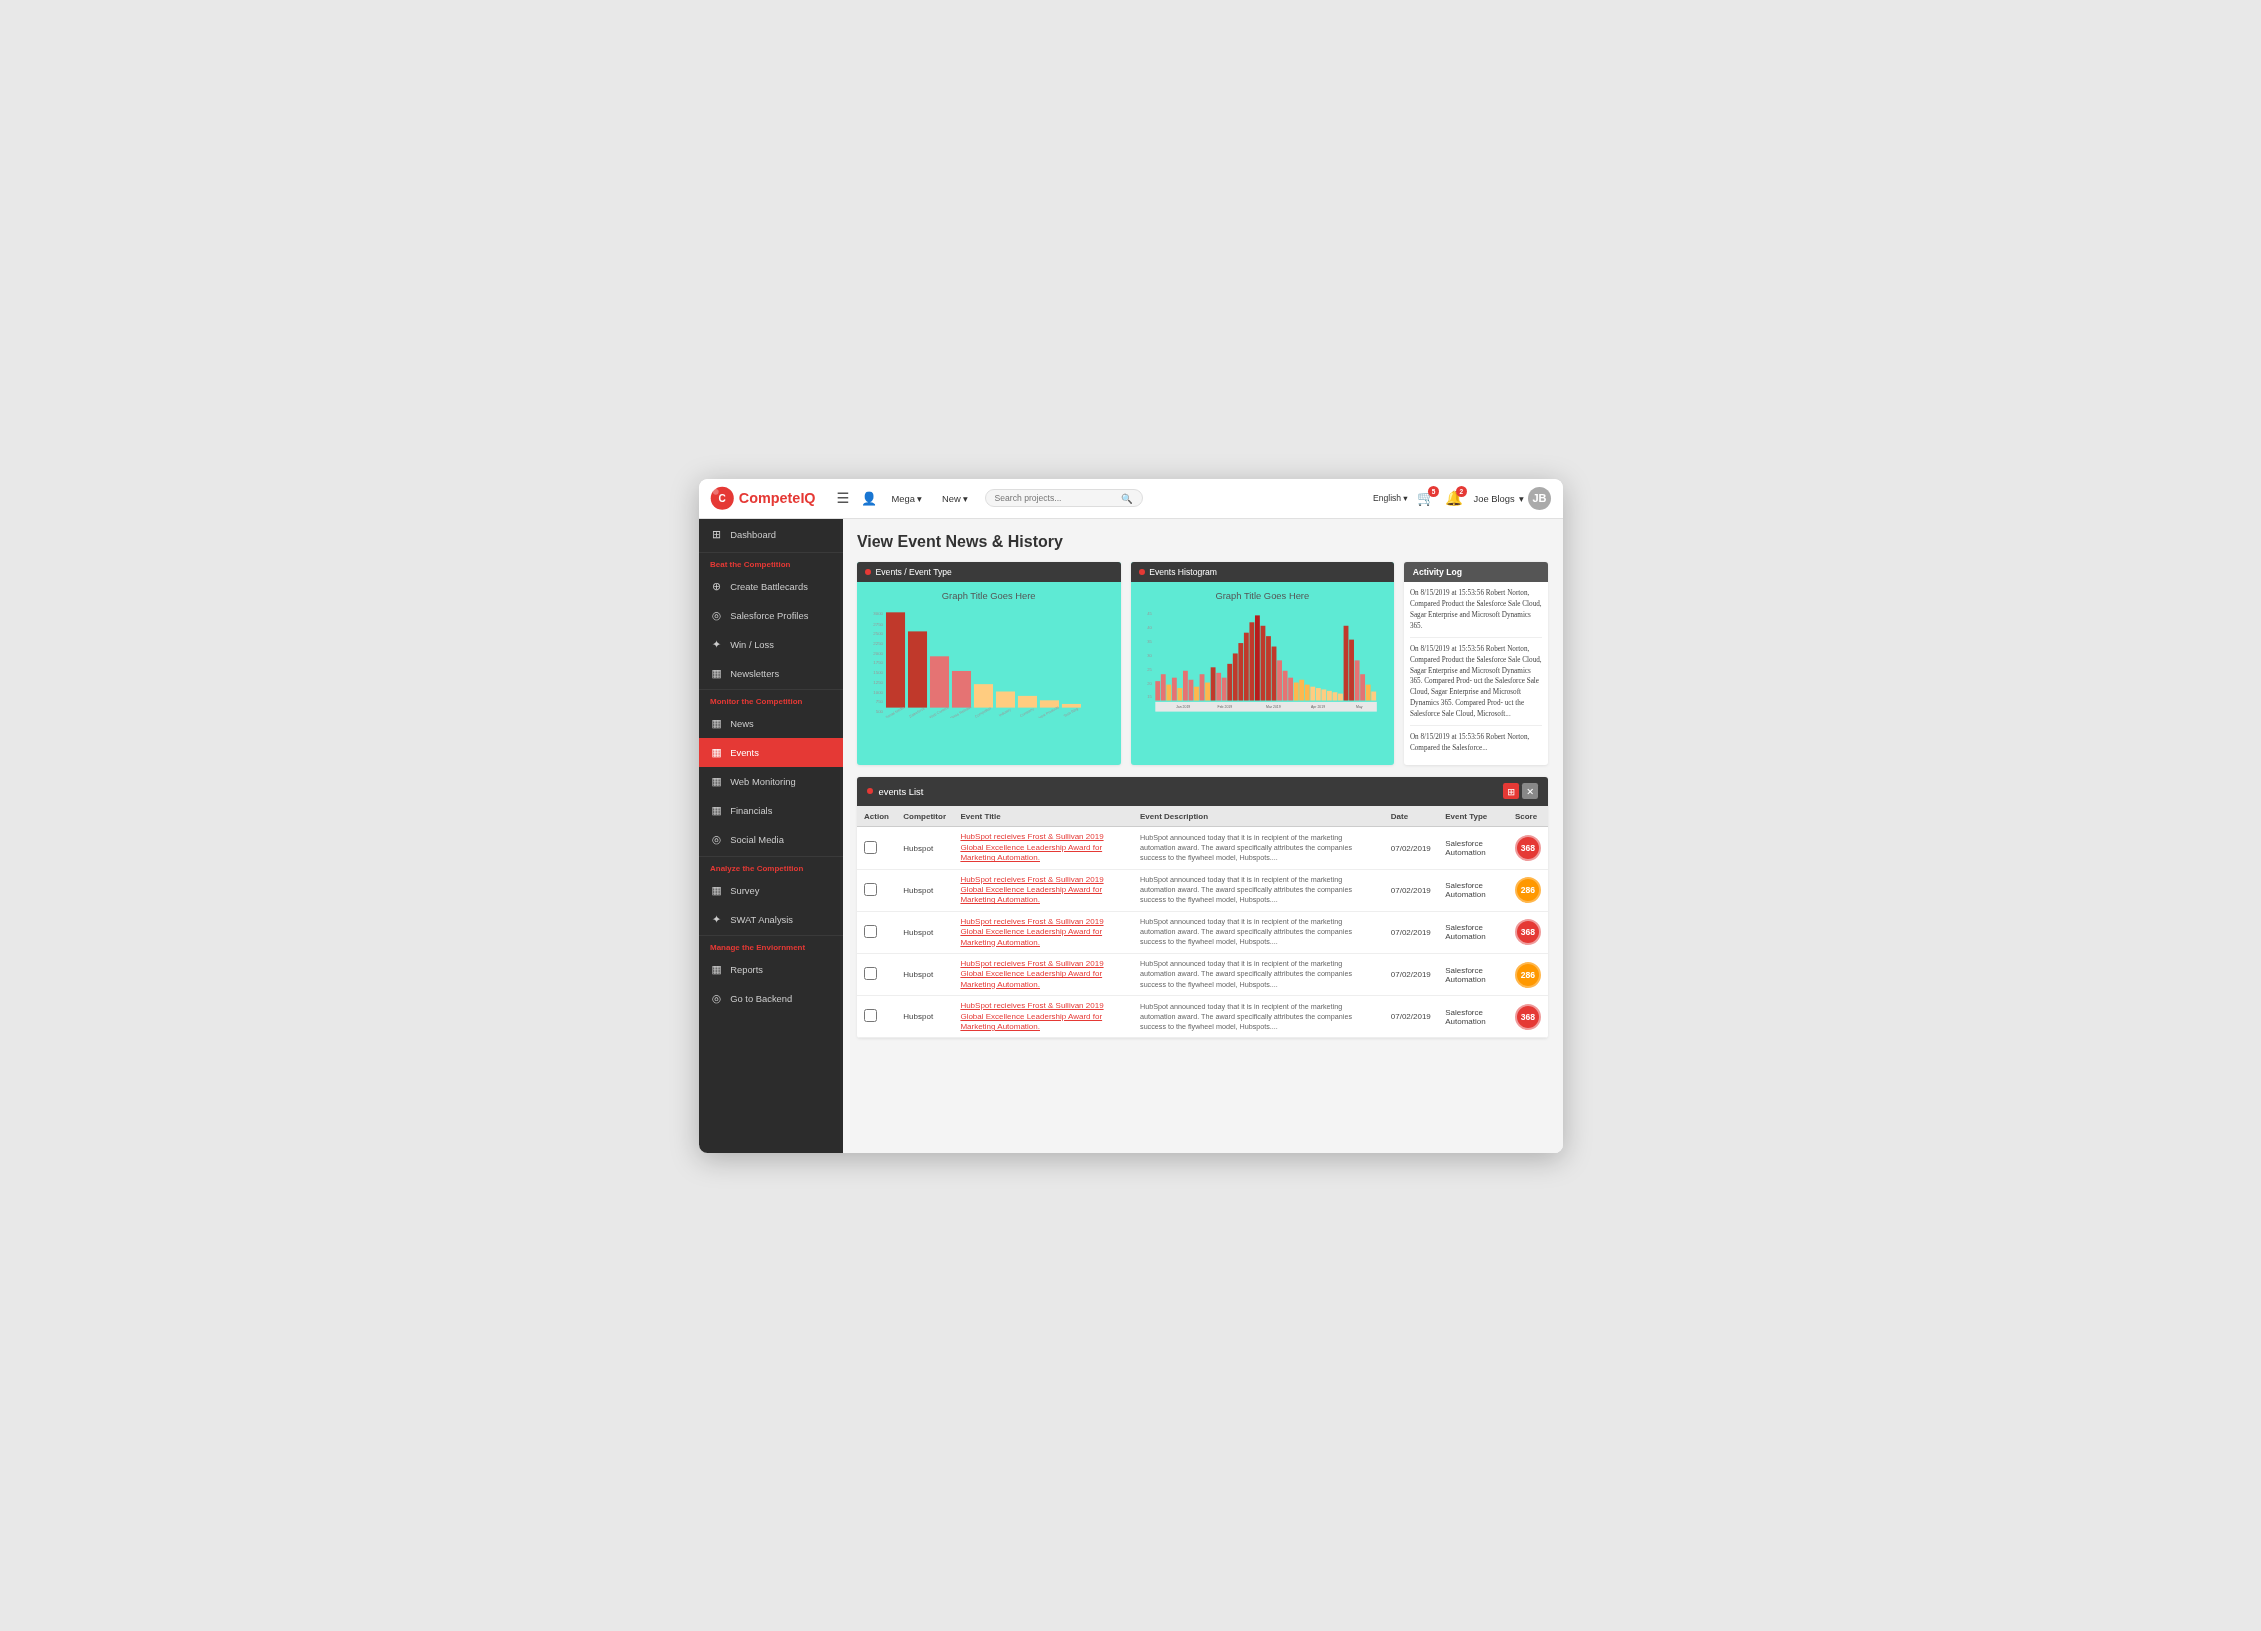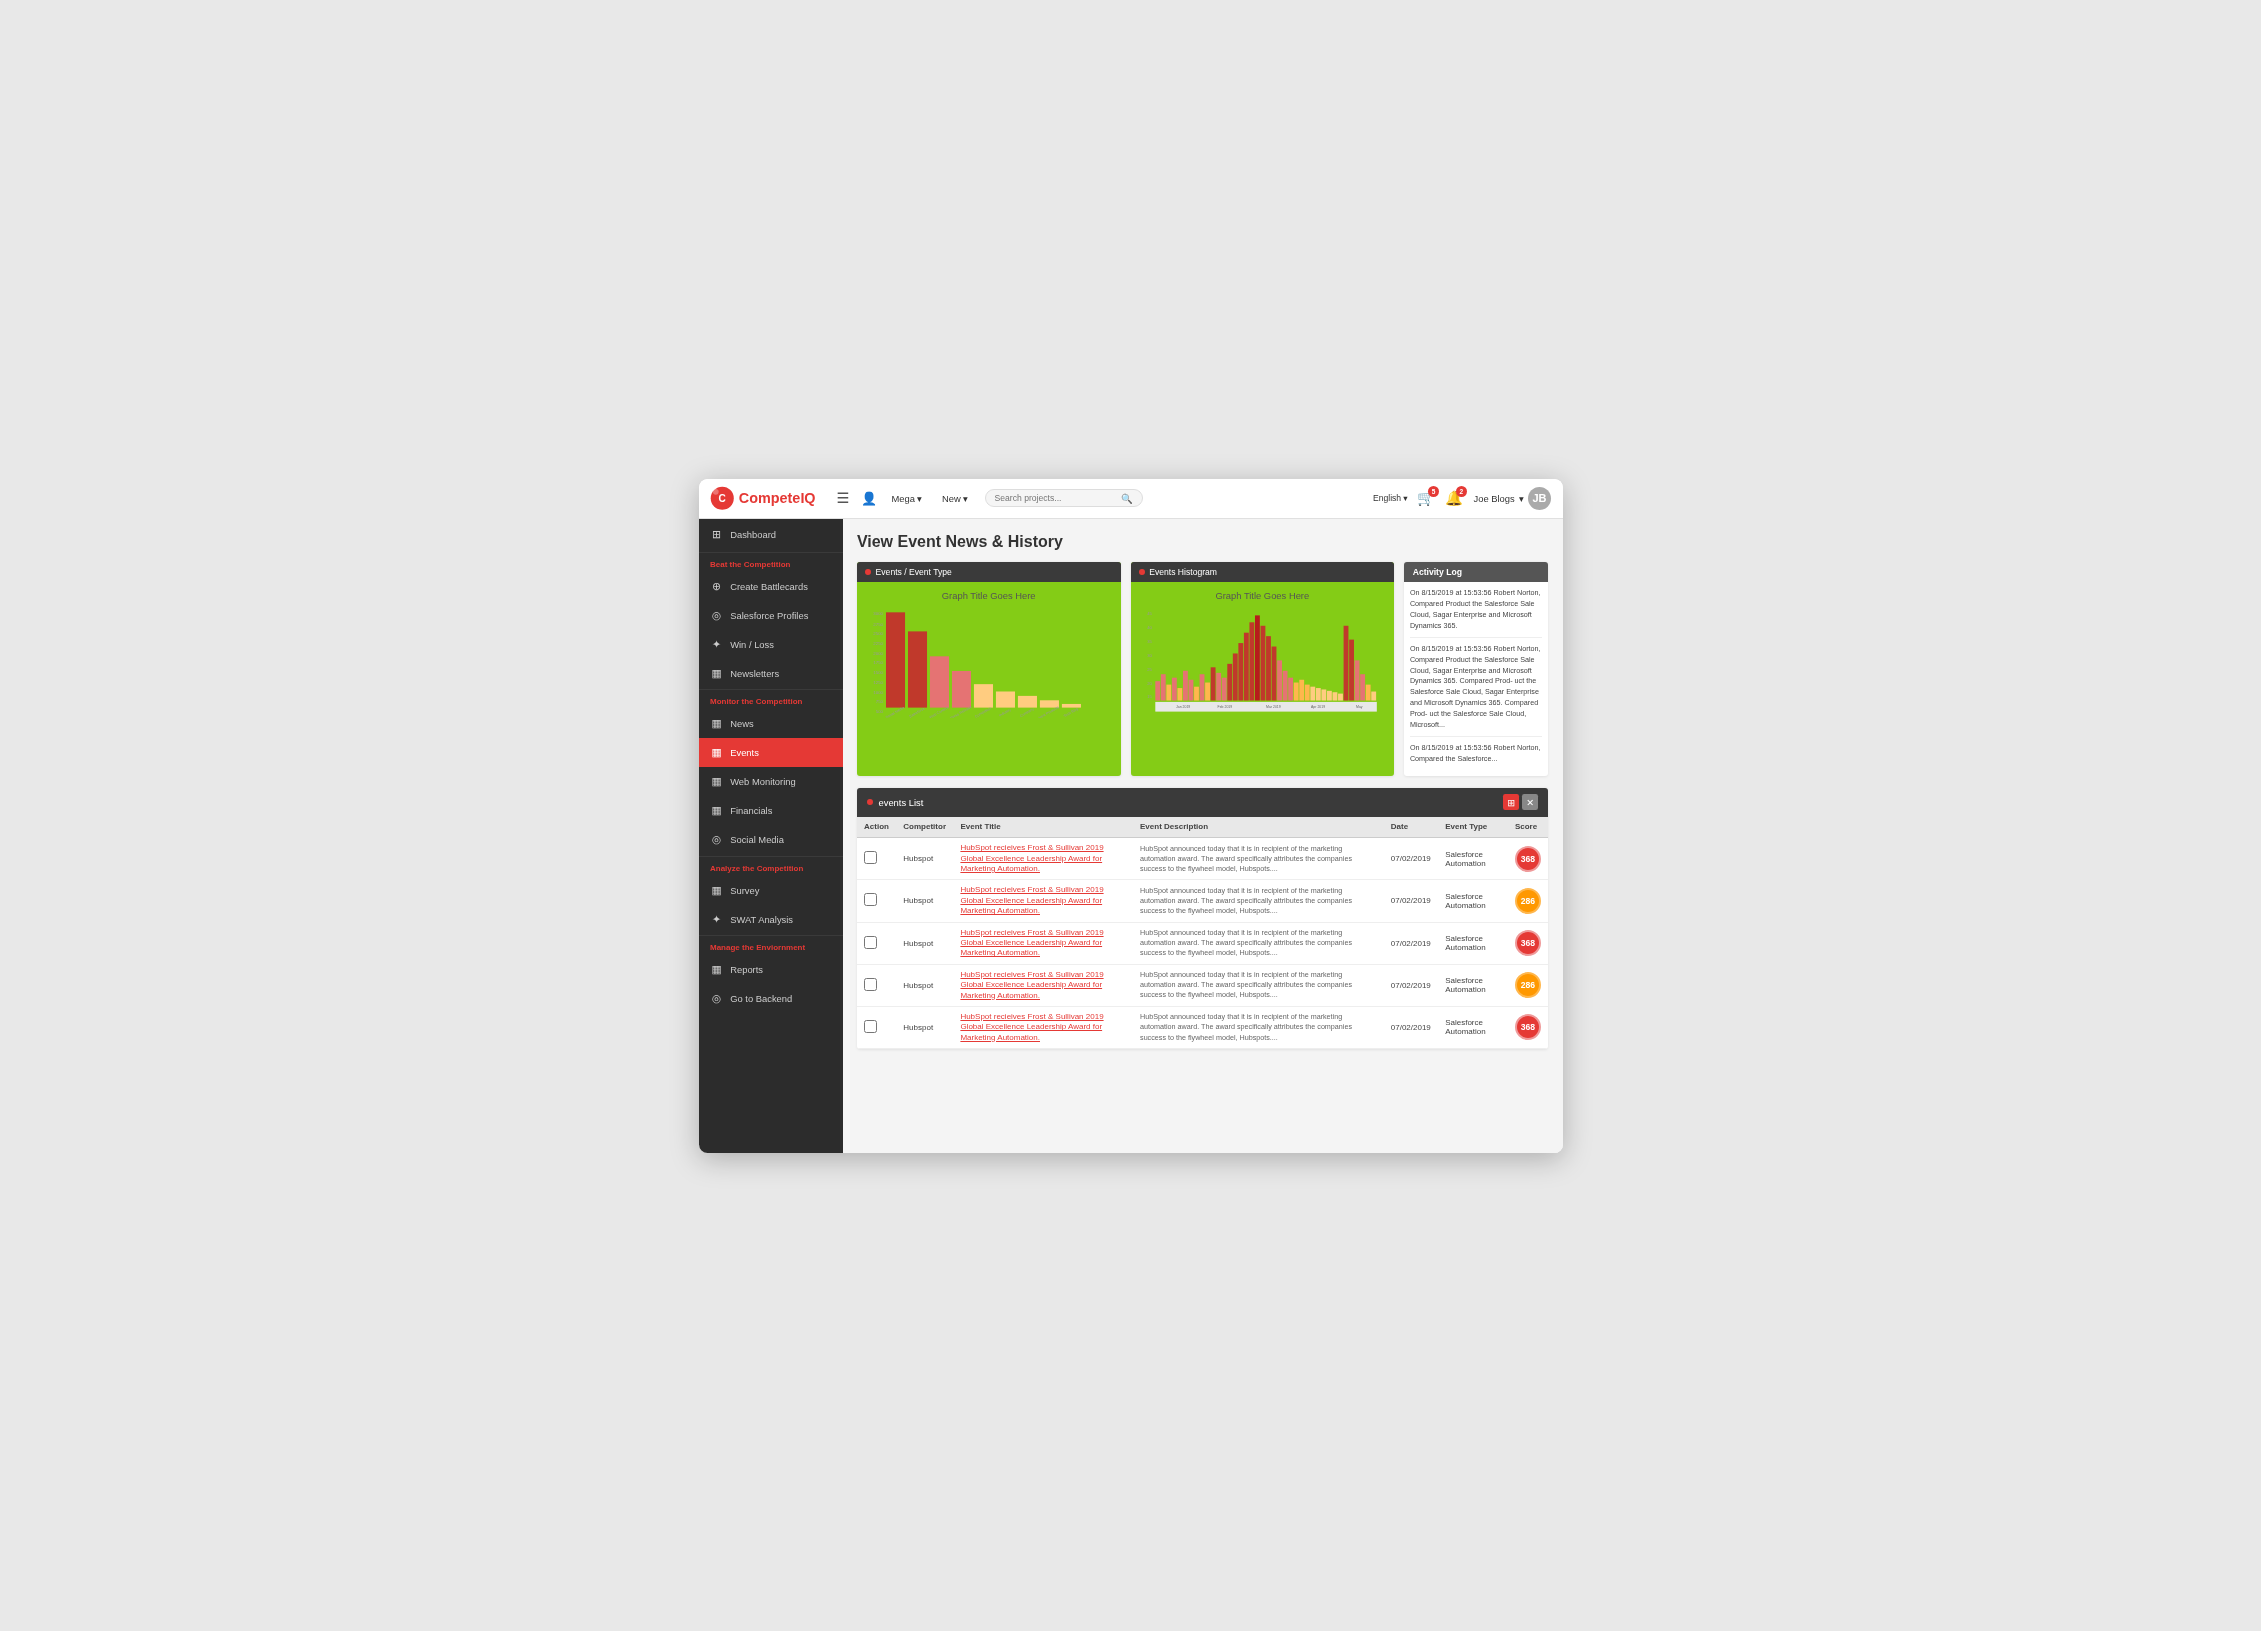--- a/index.html
+++ b/index.html
@@ -42,37 +42,37 @@
 
     
     .main { flex: 1; overflow-y: auto; background: #f4f4f4; padding: 14.4px; }
     .main::-webkit-scrollbar { width: 4.3px; }
     .main::-webkit-scrollbar-thumb { background: #bbb; border-radius: 2.2px; }
 
     .page-title { font-size: 16px; font-weight: 600; color: #333; margin-bottom: 11.5px; }
 
     
     .charts-row { display: flex; gap: 10px; margin-bottom: 11.5px; }
-    .chart-card { background: #84cc16; border-radius: 2.9px; overflow: hidden; flex: 1; box-shadow: 0 0.7px 2.9px rgba(0,0,0,0.08); }
+    .chart-card { background: #5eead4; border-radius: 2.9px; overflow: hidden; flex: 1; box-shadow: 0 0.7px 2.9px rgba(0,0,0,0.08); }
     .chart-header { background: #3a3a3a; color: #fff; font-size: 8.6px; padding: 5px 8.6px; display: flex; align-items: center; gap: 4.3px; }
     .chart-header .dot { width: 5.8px; height: 5.8px; background: #e53935; border-radius: 50%; display: inline-block; }
     .chart-body { padding: 7.2px; height: 144px; position: relative; }
     .chart-title { text-align: center; font-size: 9.4px; color: #555; margin-bottom: 4.3px; }
 
     
     .side-panel { width: 144px; min-width: 144px; display: flex; flex-direction: column; gap: 7.2px; }
     .wdyk-card { background: #fff; border-radius: 2.9px; overflow: hidden; box-shadow: 0 0.7px 2.9px rgba(0,0,0,0.08); }
     .wdyk-header { background: #3a3a3a; color: #fff; font-size: 8.6px; padding: 5px 8.6px; font-weight: 600; }
     .wdyk-body { padding: 7.2px; }
     .wdyk-question { font-size: 7.2px; color: #e53935; margin-bottom: 4.3px; line-height: 1.4; }
     .wdyk-input { width: 100%; border: 0.7px solid #ddd; border-radius: 2.2px; padding: 3.6px 5px; font-size: 8px; height: 23px; outline: none; }
     .wdyk-submit { background: #e53935; color: #fff; border: none; border-radius: 2.2px; padding: 3.6px 10px; font-size: 8px; cursor: pointer; margin-top: 4.3px; float: right; }
     .activity-log-card { background: #fff; border-radius: 2.9px; overflow: hidden; box-shadow: 0 0.7px 2.9px rgba(0,0,0,0.08); flex: 1; }
     .activity-log-header { background: #555; color: #fff; font-size: 8.6px; padding: 5px 8.6px; font-weight: 600; }
-    .activity-log-body { padding: 5.8px; font-size: 7.2px; color: #444; line-height: 1.5; }
+    .activity-log-body { padding: 5.8px; font-size: 7.2px; color: #444; line-height: 1.5; font-family: Liberation Serif, serif; }
     .activity-entry { margin-bottom: 5.8px; padding-bottom: 5.8px; border-bottom: 0.7px solid #eee; }
     .activity-entry:last-child { border-bottom: none; margin-bottom: 0; }
 
     
     .events-list-card { background: #fff; border-radius: 2.9px; overflow: hidden; box-shadow: 0 0.7px 2.9px rgba(0,0,0,0.08); }
     .events-list-header { background: #3a3a3a; color: #fff; font-size: 9.4px; padding: 6.5px 10px; display: flex; align-items: center; justify-content: space-between; }
     .events-list-header-left { display: flex; align-items: center; gap: 5.8px; }
     .events-list-header .dot { width: 5.8px; height: 5.8px; background: #e53935; border-radius: 50%; }
     .header-actions { display: flex; gap: 2.9px; }
     .hdr-btn { background: #e53935; color: #fff; border: none; width: 16px; height: 16px; border-radius: 2.2px; cursor: pointer; font-size: 9.4px; display: flex; align-items: center; justify-content: center; }

